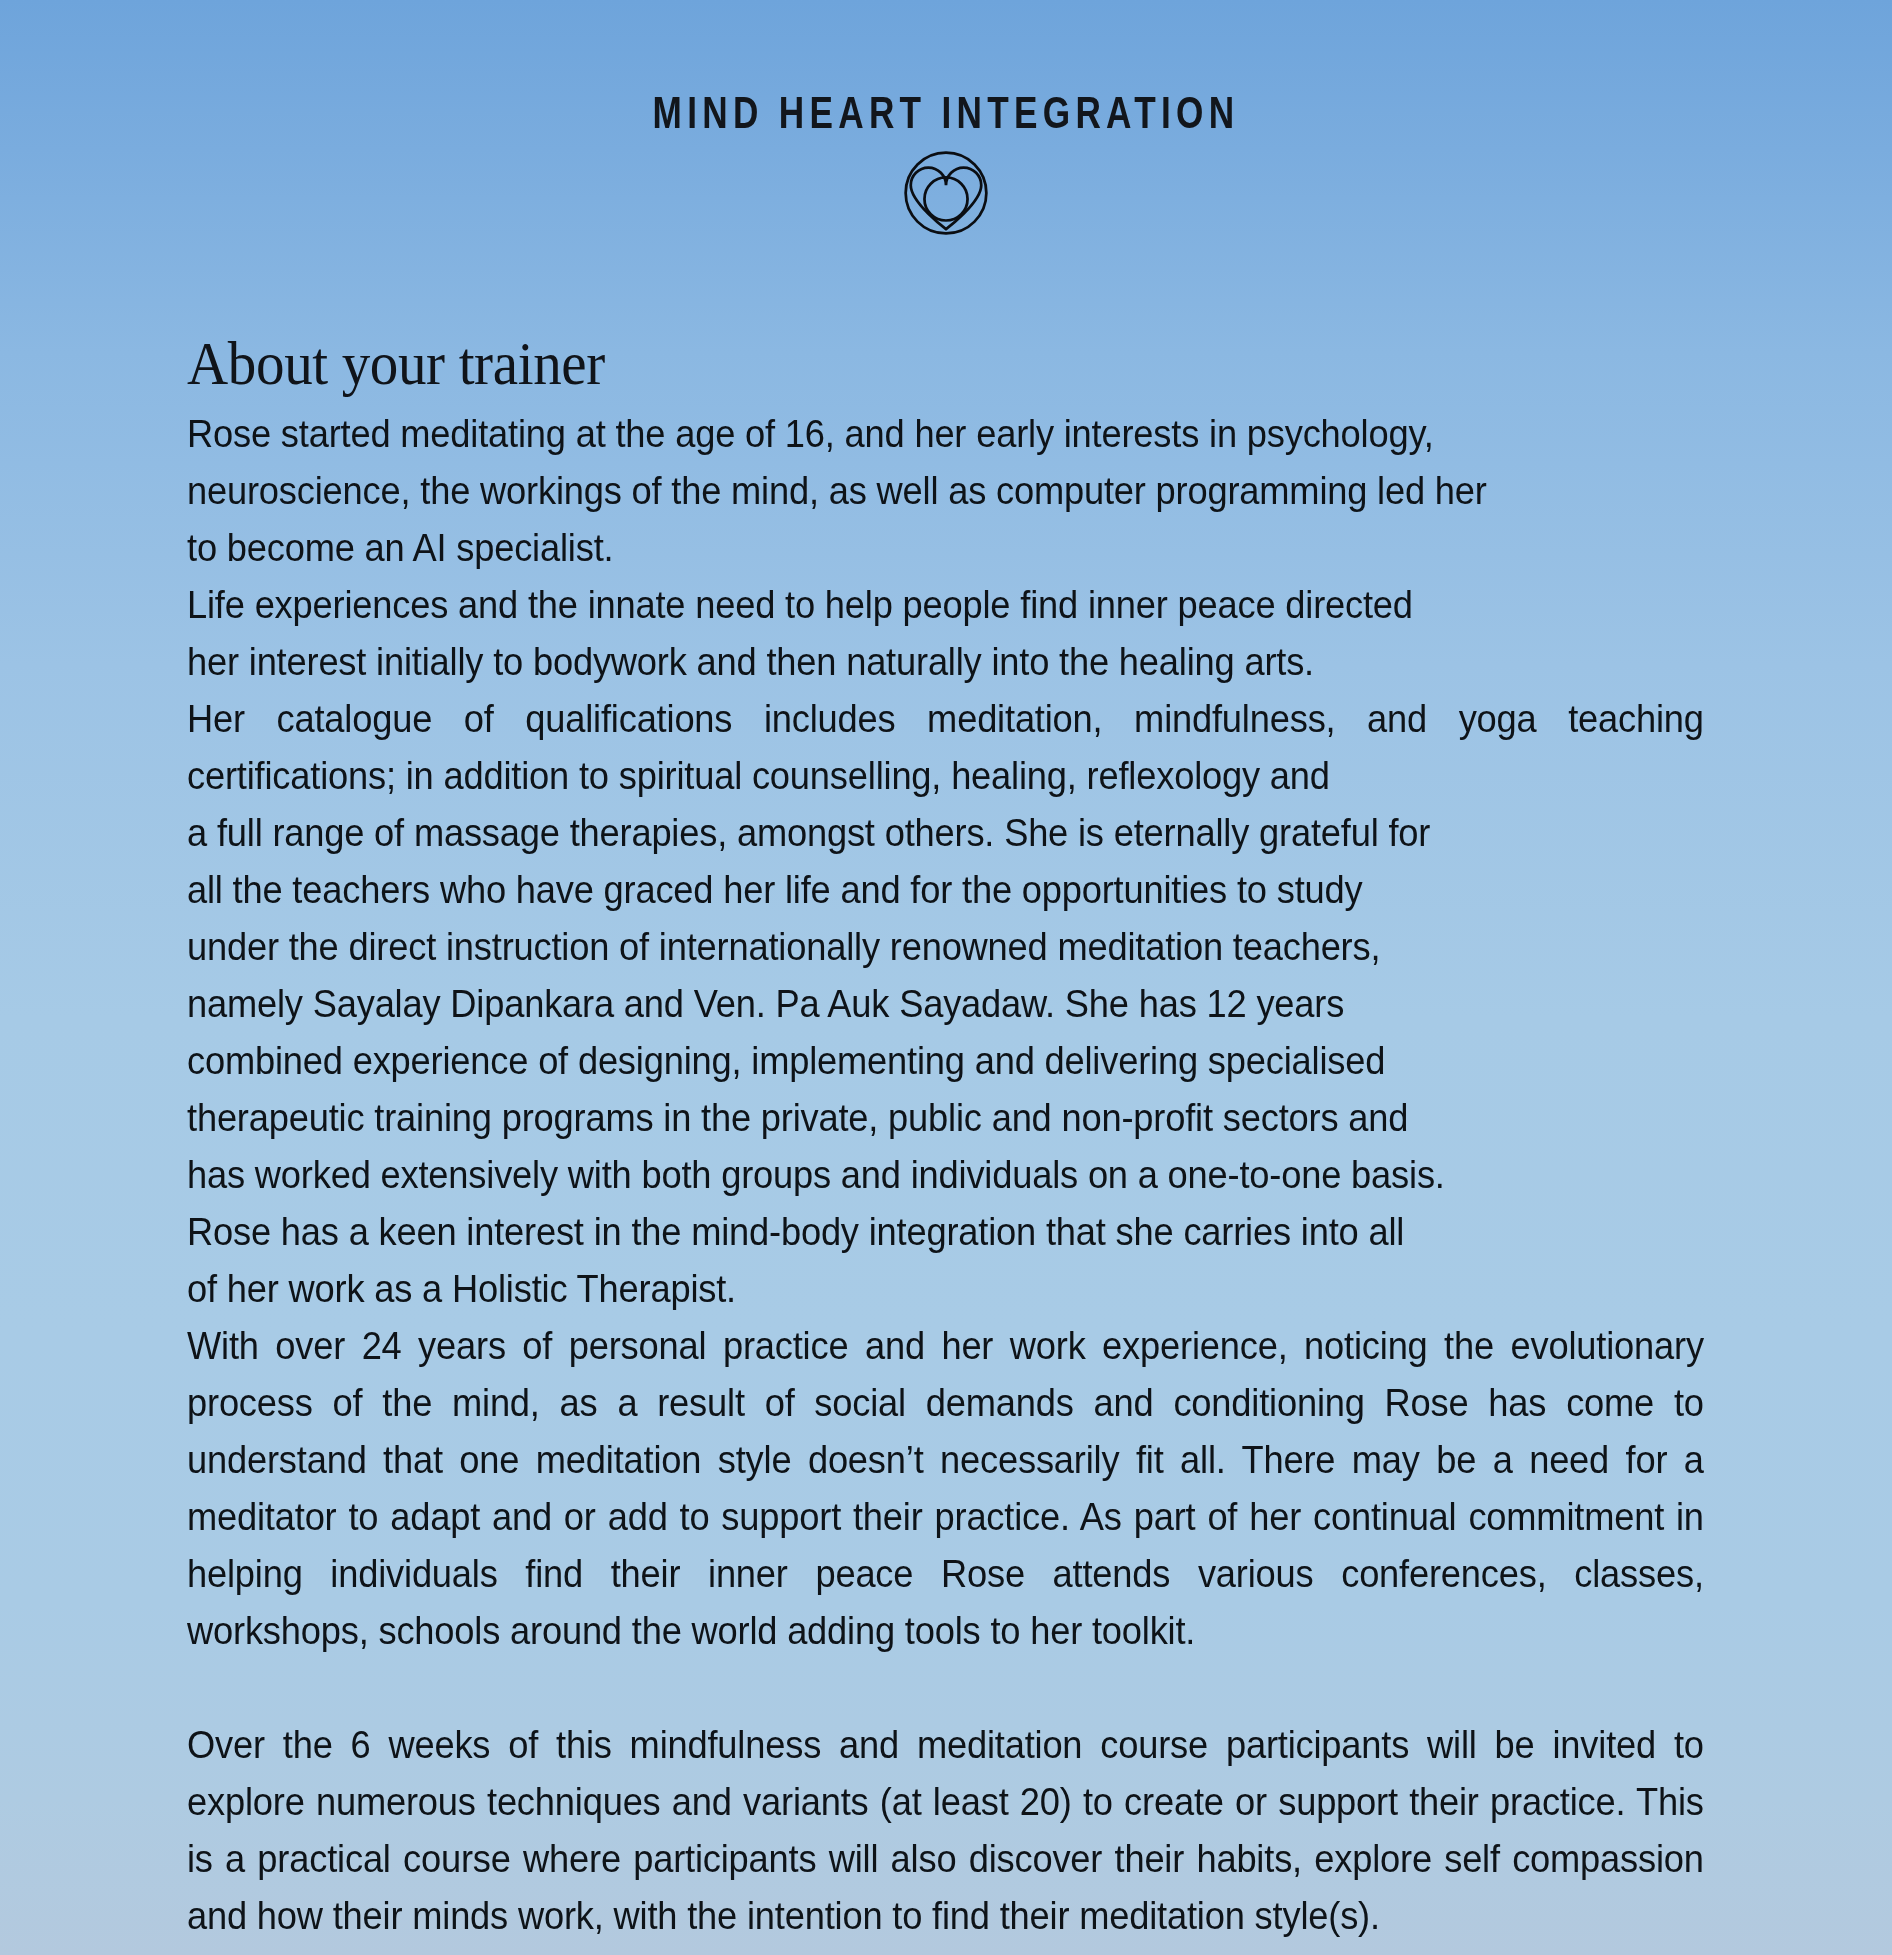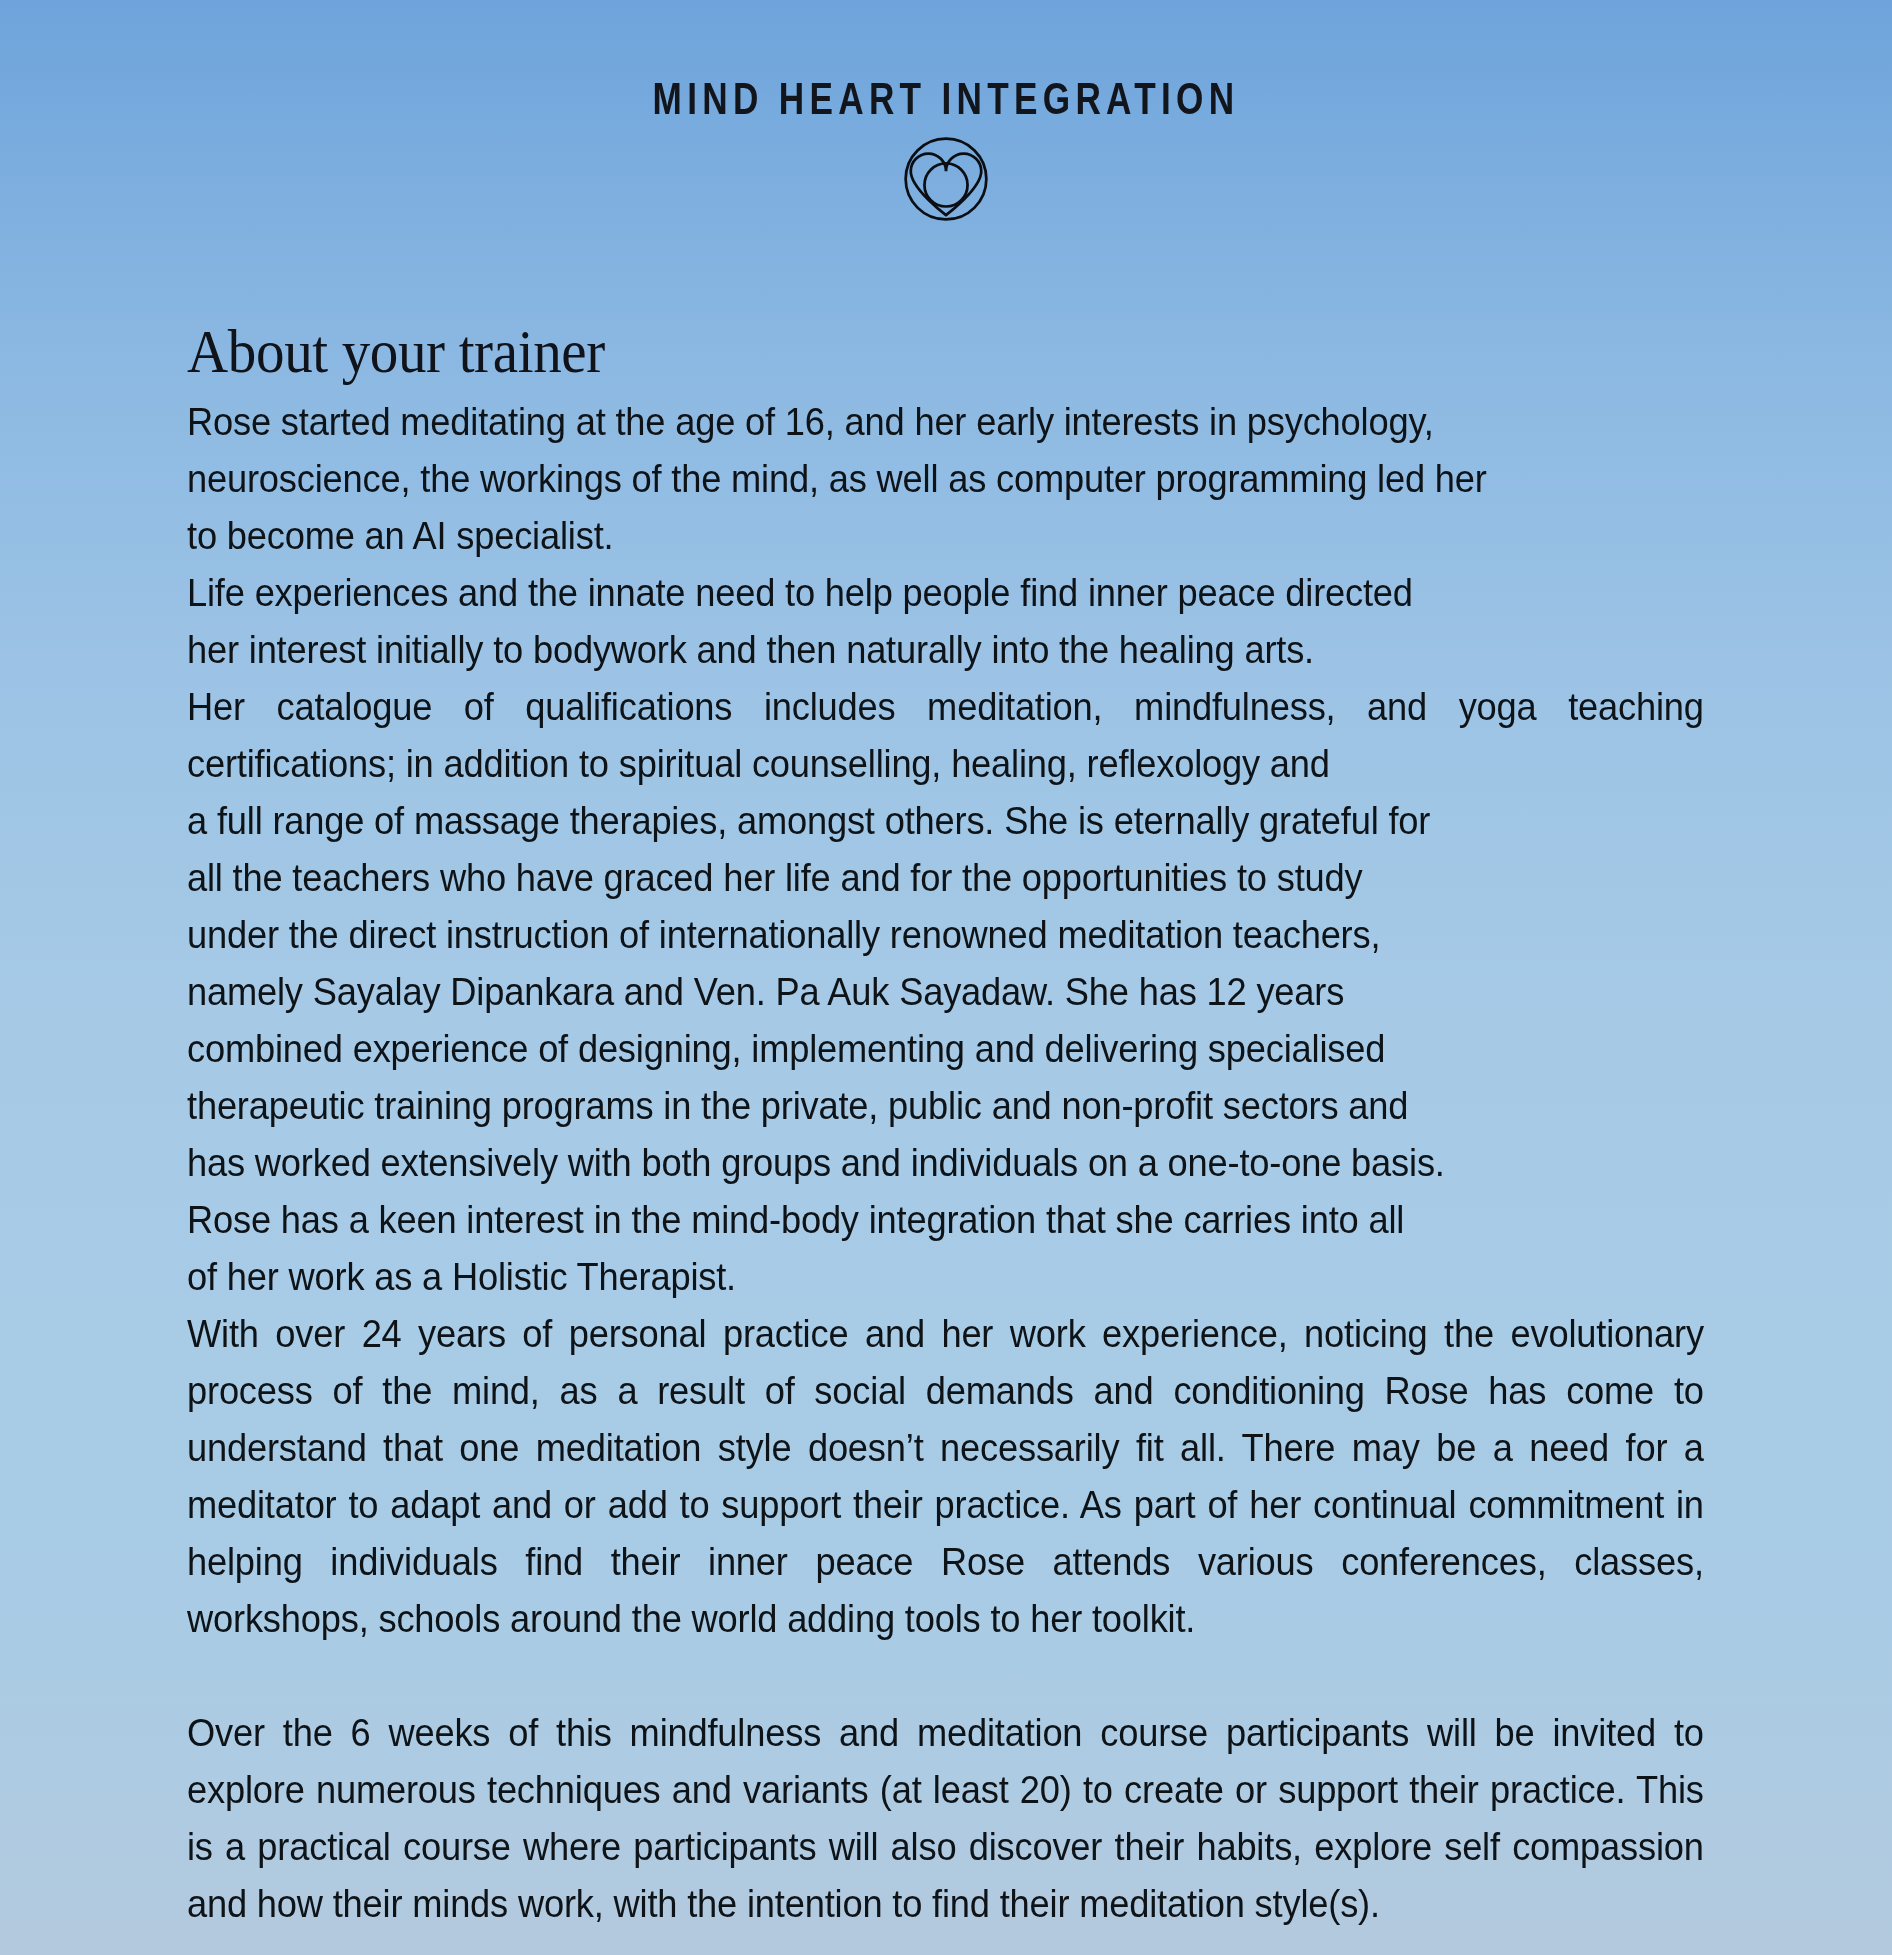--- a/index.html
+++ b/index.html
@@ -23,21 +23,21 @@
         #a9cbe5 1603px,
         #aecbe2 1799px,
         #b3c9de 1955px,
         #b7c3d6 2053px,
         #b6bccd 2112px,
         #b5b3c2 2143px);
   }
 
   
   .header{
-    position:absolute;left:0;top:0;width:100%;
+    position:absolute;left:0;top:14px;width:100%;
     text-align:center;
   }
   .brand-title{
     margin:0;padding-top:74px;
     font-size:44px;
     font-weight:bold;
     letter-spacing:6.6px;
     color:#12161c;
     font-family:"Liberation Sans", sans-serif;
     transform:scaleX(0.80);
@@ -46,21 +46,21 @@
   .logo-wrap{
     margin:0 auto;
     margin-top:5.5px;
     width:94px;height:106px;
   }
   .logo-wrap svg{display:block;width:100%;height:100%;}
 
   
   .content{
     position:absolute;
-    left:187px;top:320px;
+    left:187px;top:332px;
     width:1517px;
   }
   .section-title{
     margin:0 0 11px 0;
     font-family:"Liberation Serif", serif;
     font-size:62px;
     font-weight:400;
     color:#10141a;
     line-height:1.0;
     letter-spacing:-0.4px;

